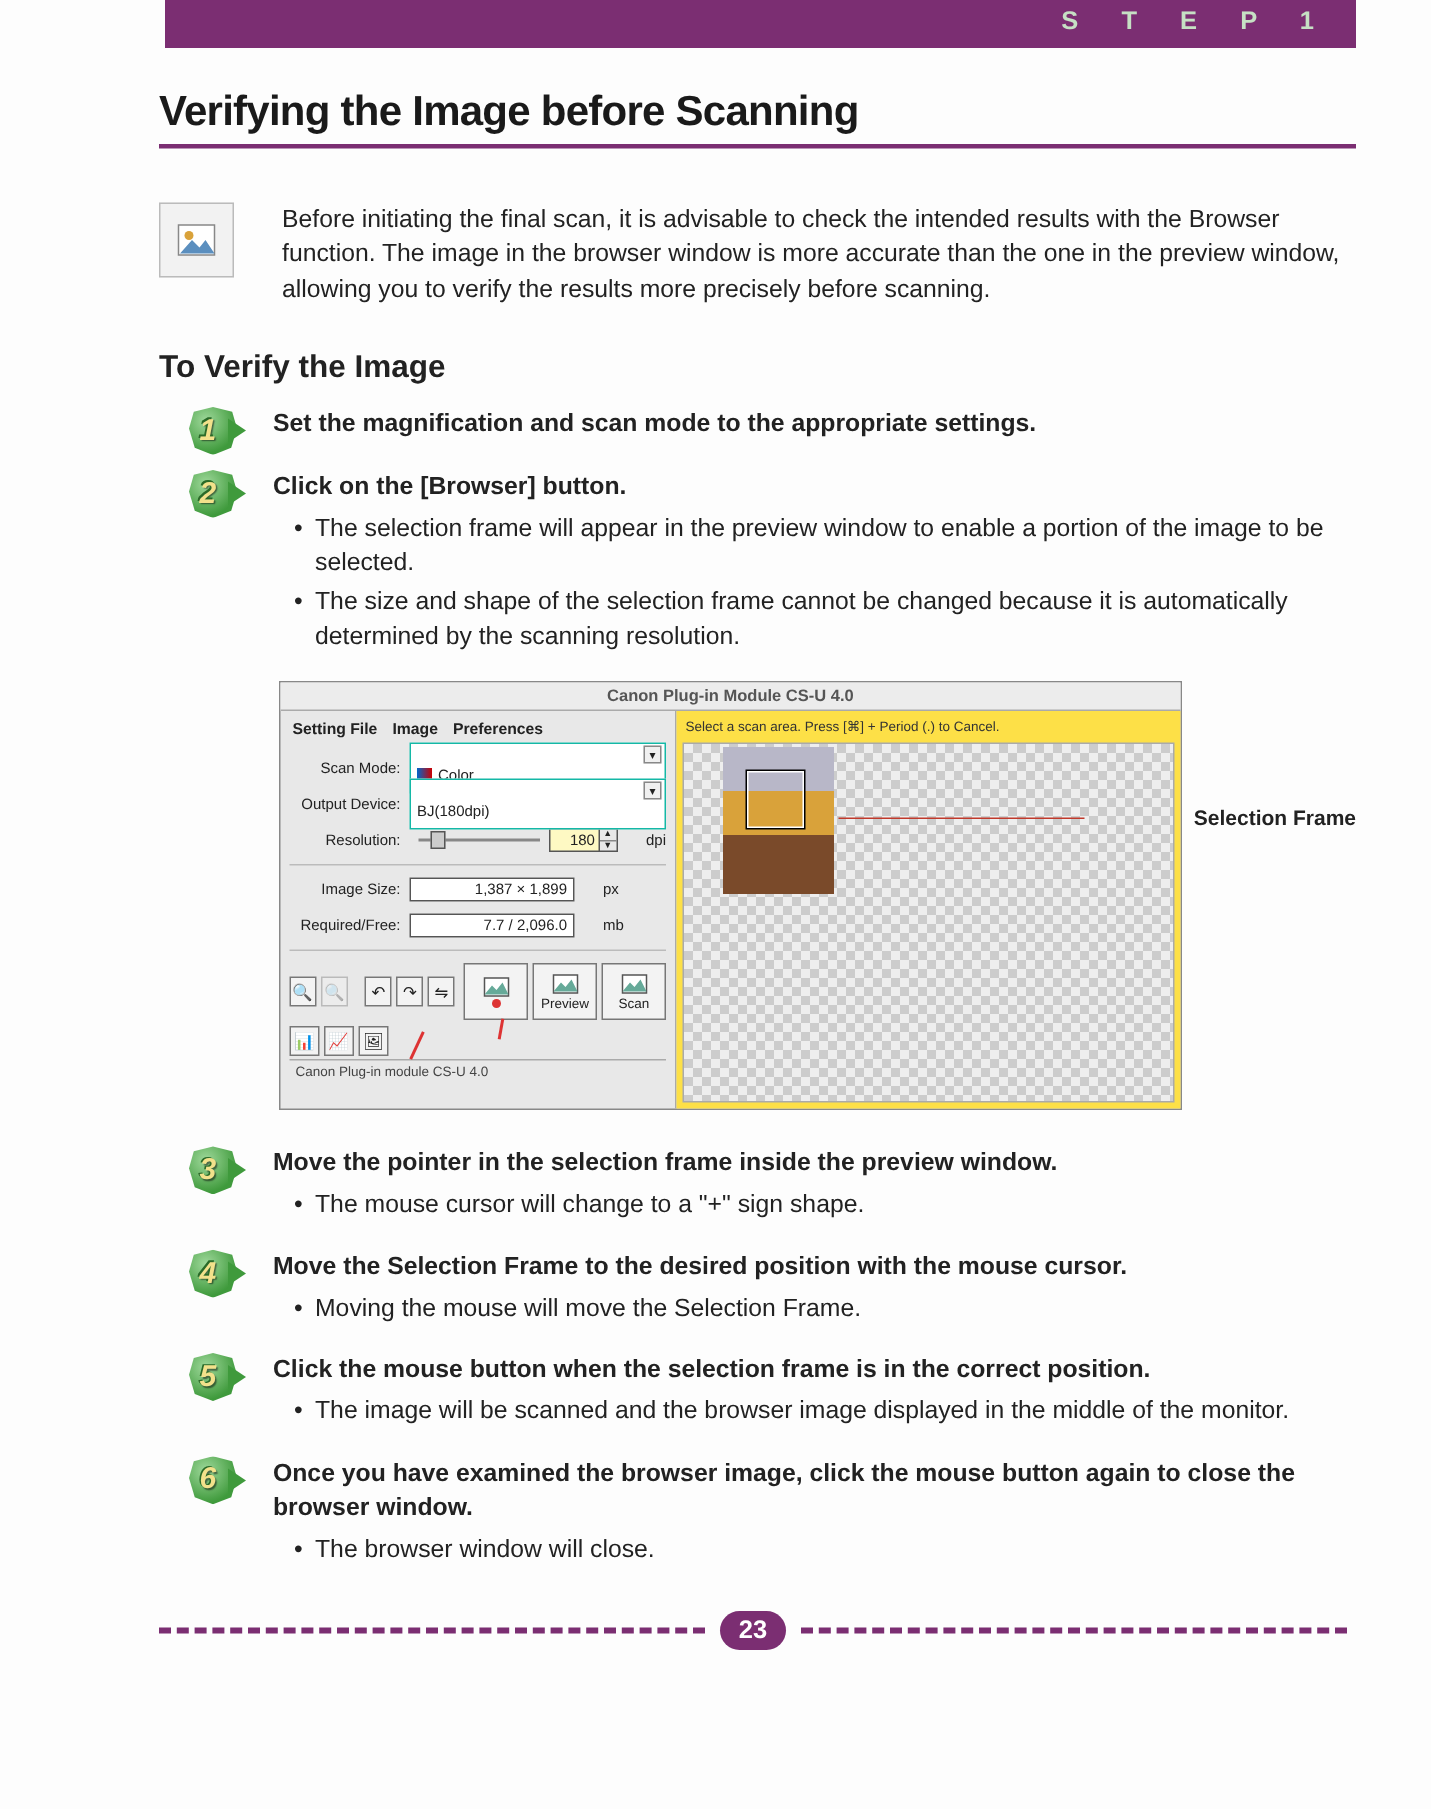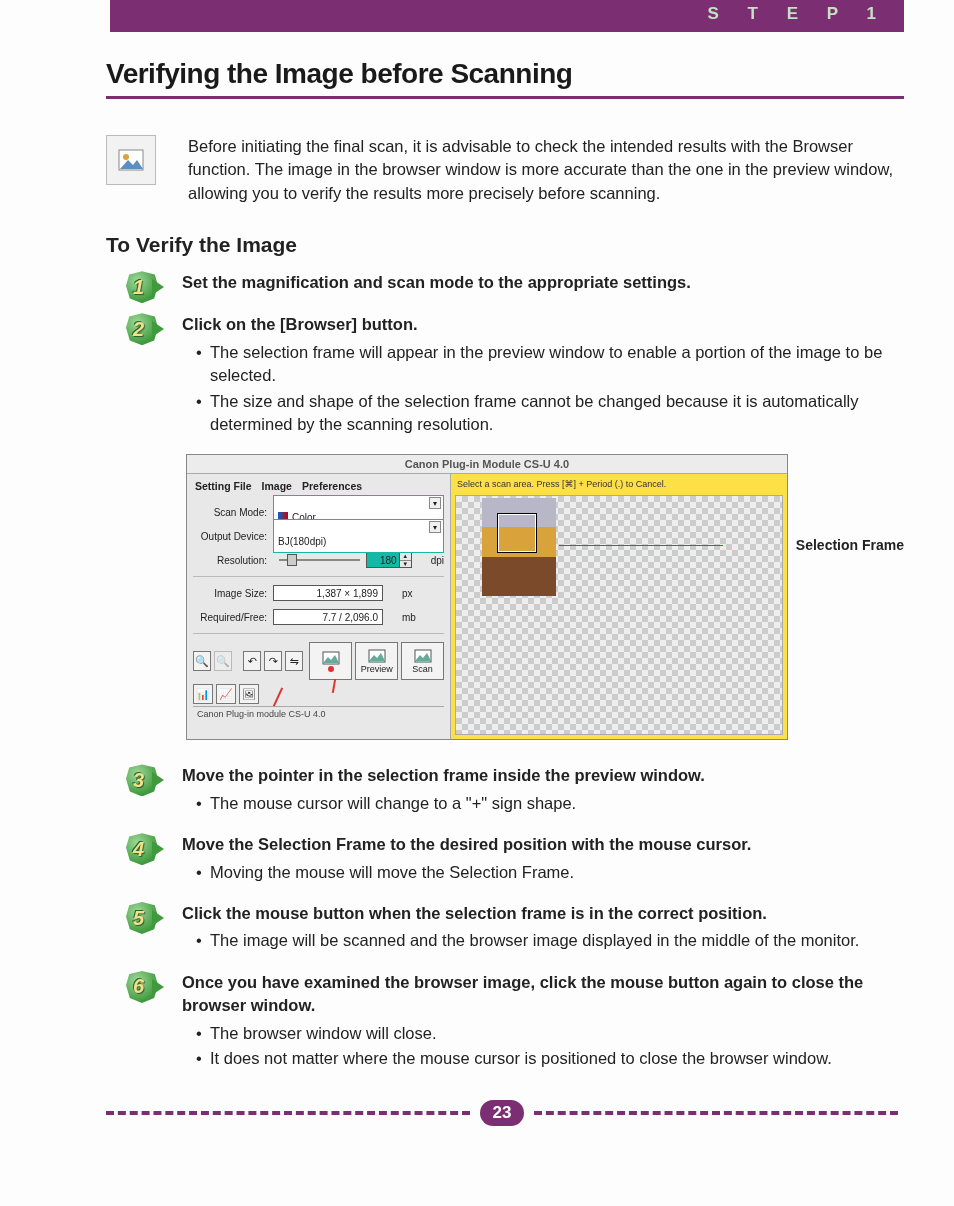--- a/index.html
+++ b/index.html
@@ -172,21 +172,21 @@
     justify-content: center;
     font-size: 8px;
     background: #f0f0f0;
   }
   .spinner-box {
     display: flex;
     align-items: center;
   }
   .spinner-input {
     width: 34px; height: 16px;
-    border: 1px solid #555; background: #14b8a6;
+    border: 1px solid #555; background: #fef9c3;
     text-align: right; padding: 0 2px; font-size: 10px;
     display: flex; align-items: center; justify-content: flex-end;
   }
   .spinner-btns {
     width: 12px; height: 16px; border:1px solid #555; border-left:none;
     display:flex; flex-direction:column; font-size:6px; line-height:7px;
   }
   .spinner-btns div { flex:1; text-align:center; border-bottom:1px solid #888; }
   .spinner-btns div:last-child{border:none;}
   .unit { font-size: 10px; margin-left: 3px; padding-left: 16px; }
@@ -520,21 +520,20 @@
       <div class="step-bubble">
           <div class="bg"></div>
           <div class="step-num">6</div>
           <div class="step-arrow"></div>
         </div>
     </div>
     <div class="step-body">
       <div class="step-title">Once you have examined the browser image, click the mouse button again to close the browser window.</div>
       <ul>
         <li>The browser window will close.</li>
-        <li>It does not matter where the mouse cursor is positioned to close the browser window.</li>
       </ul>
     </div>
   </div>
 
   <div class="footer-line">
     <div class="dash-fill"></div>
     <div class="page-bubble">23</div>
     <div class="dash-fill"></div>
   </div>
 </div>

